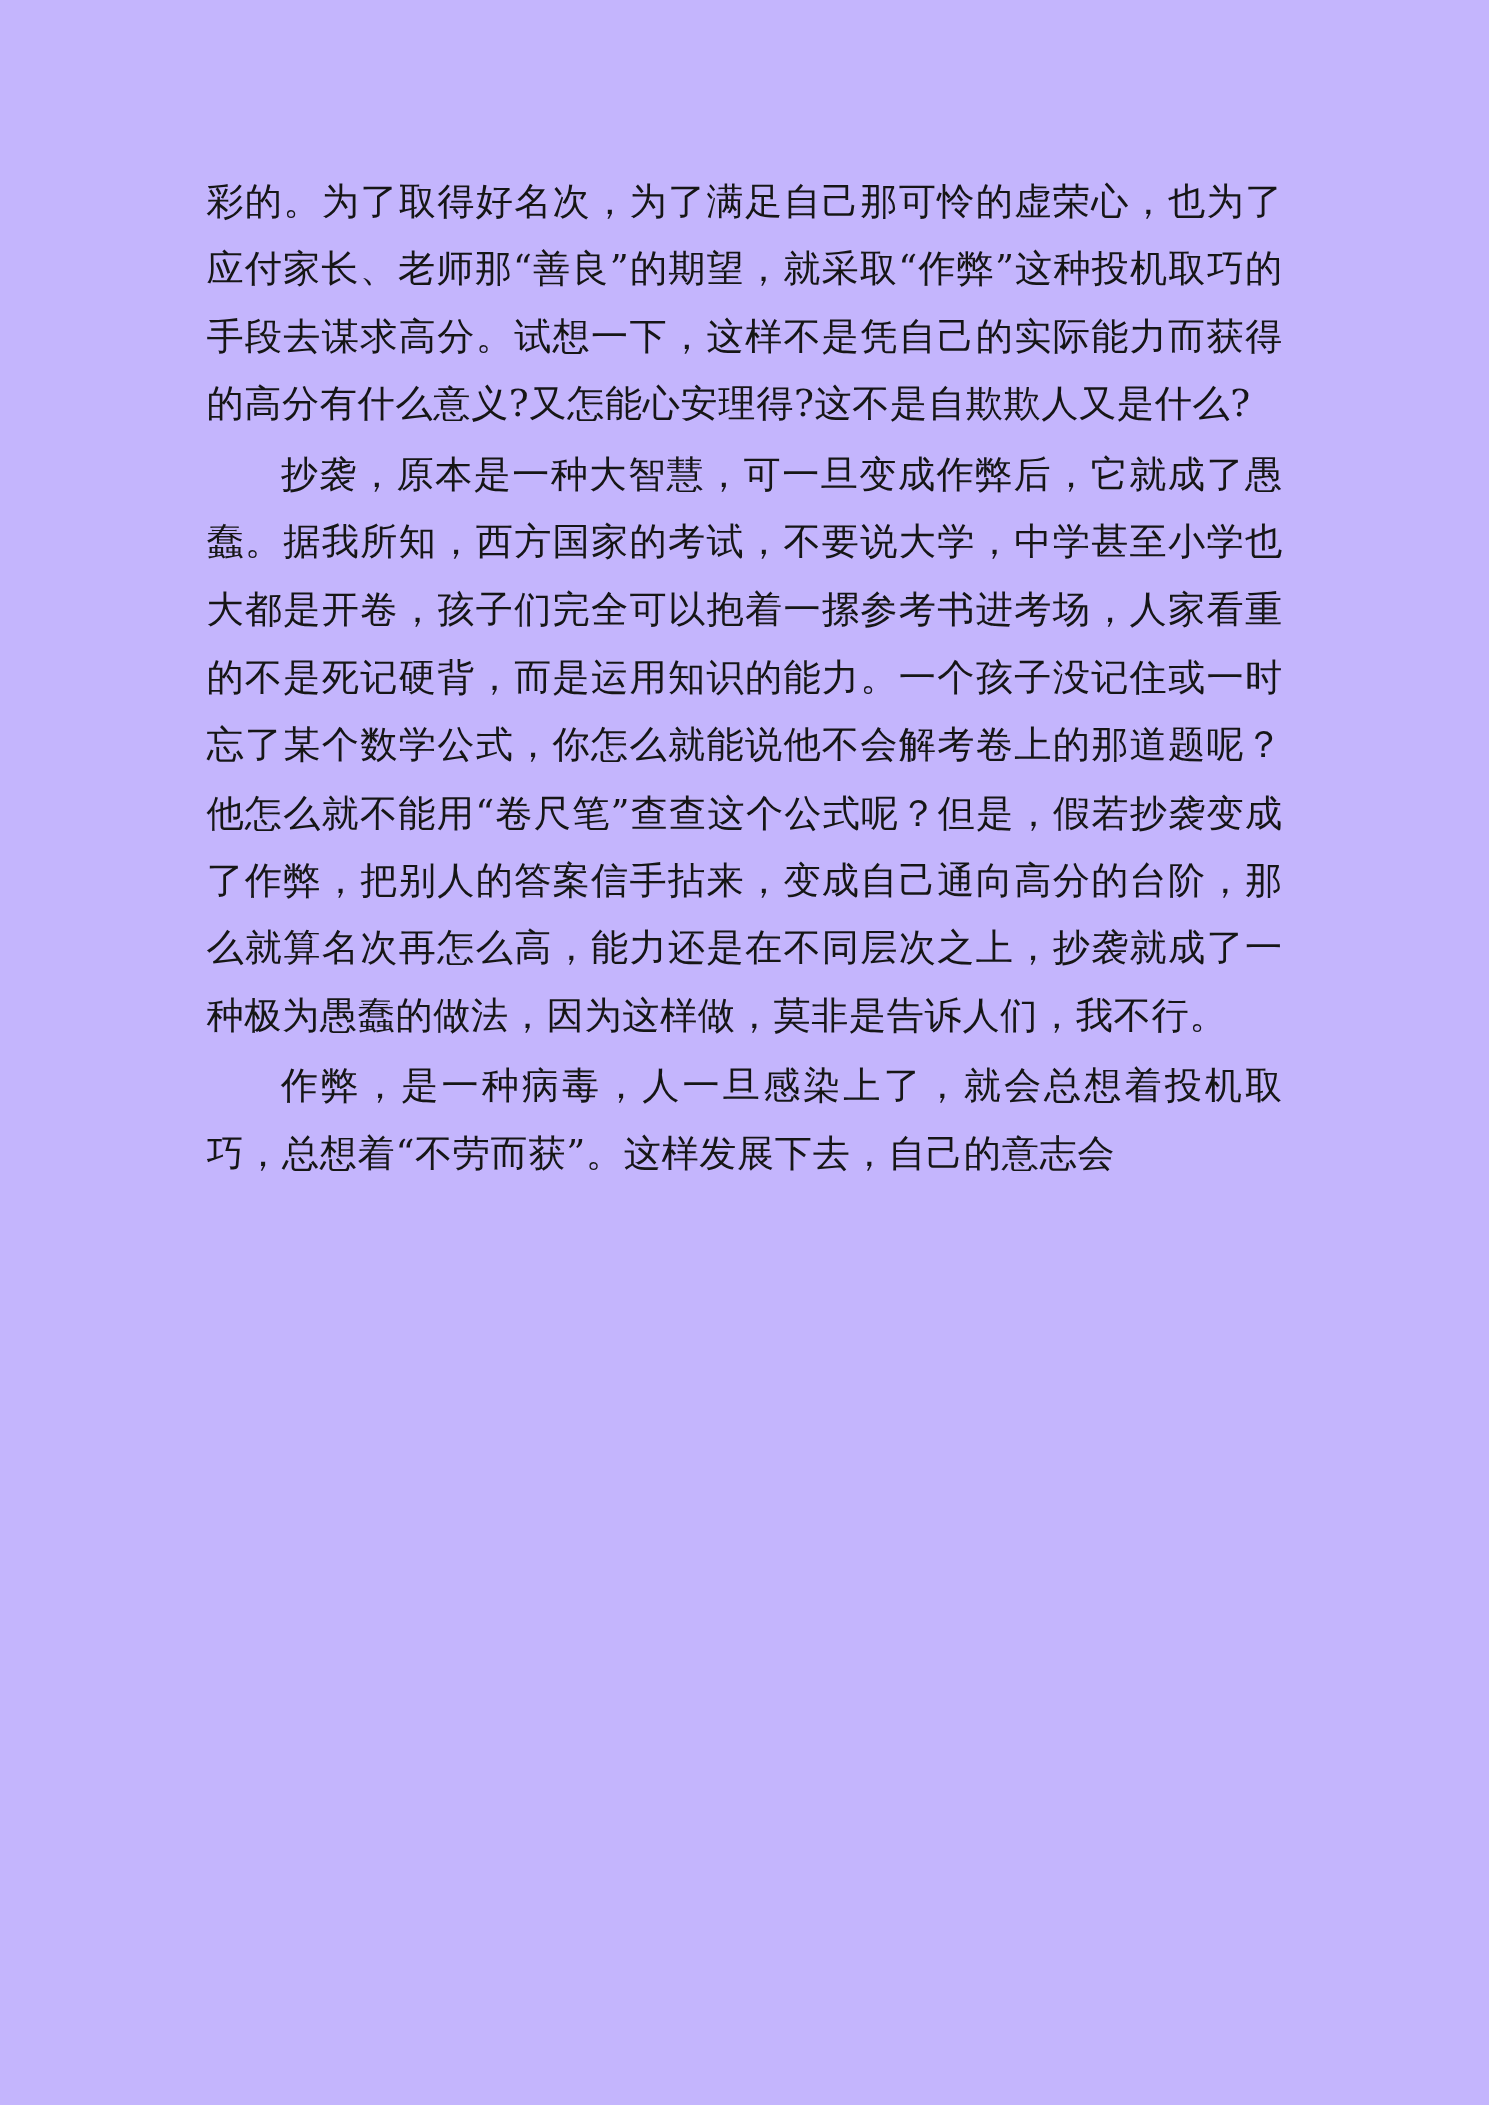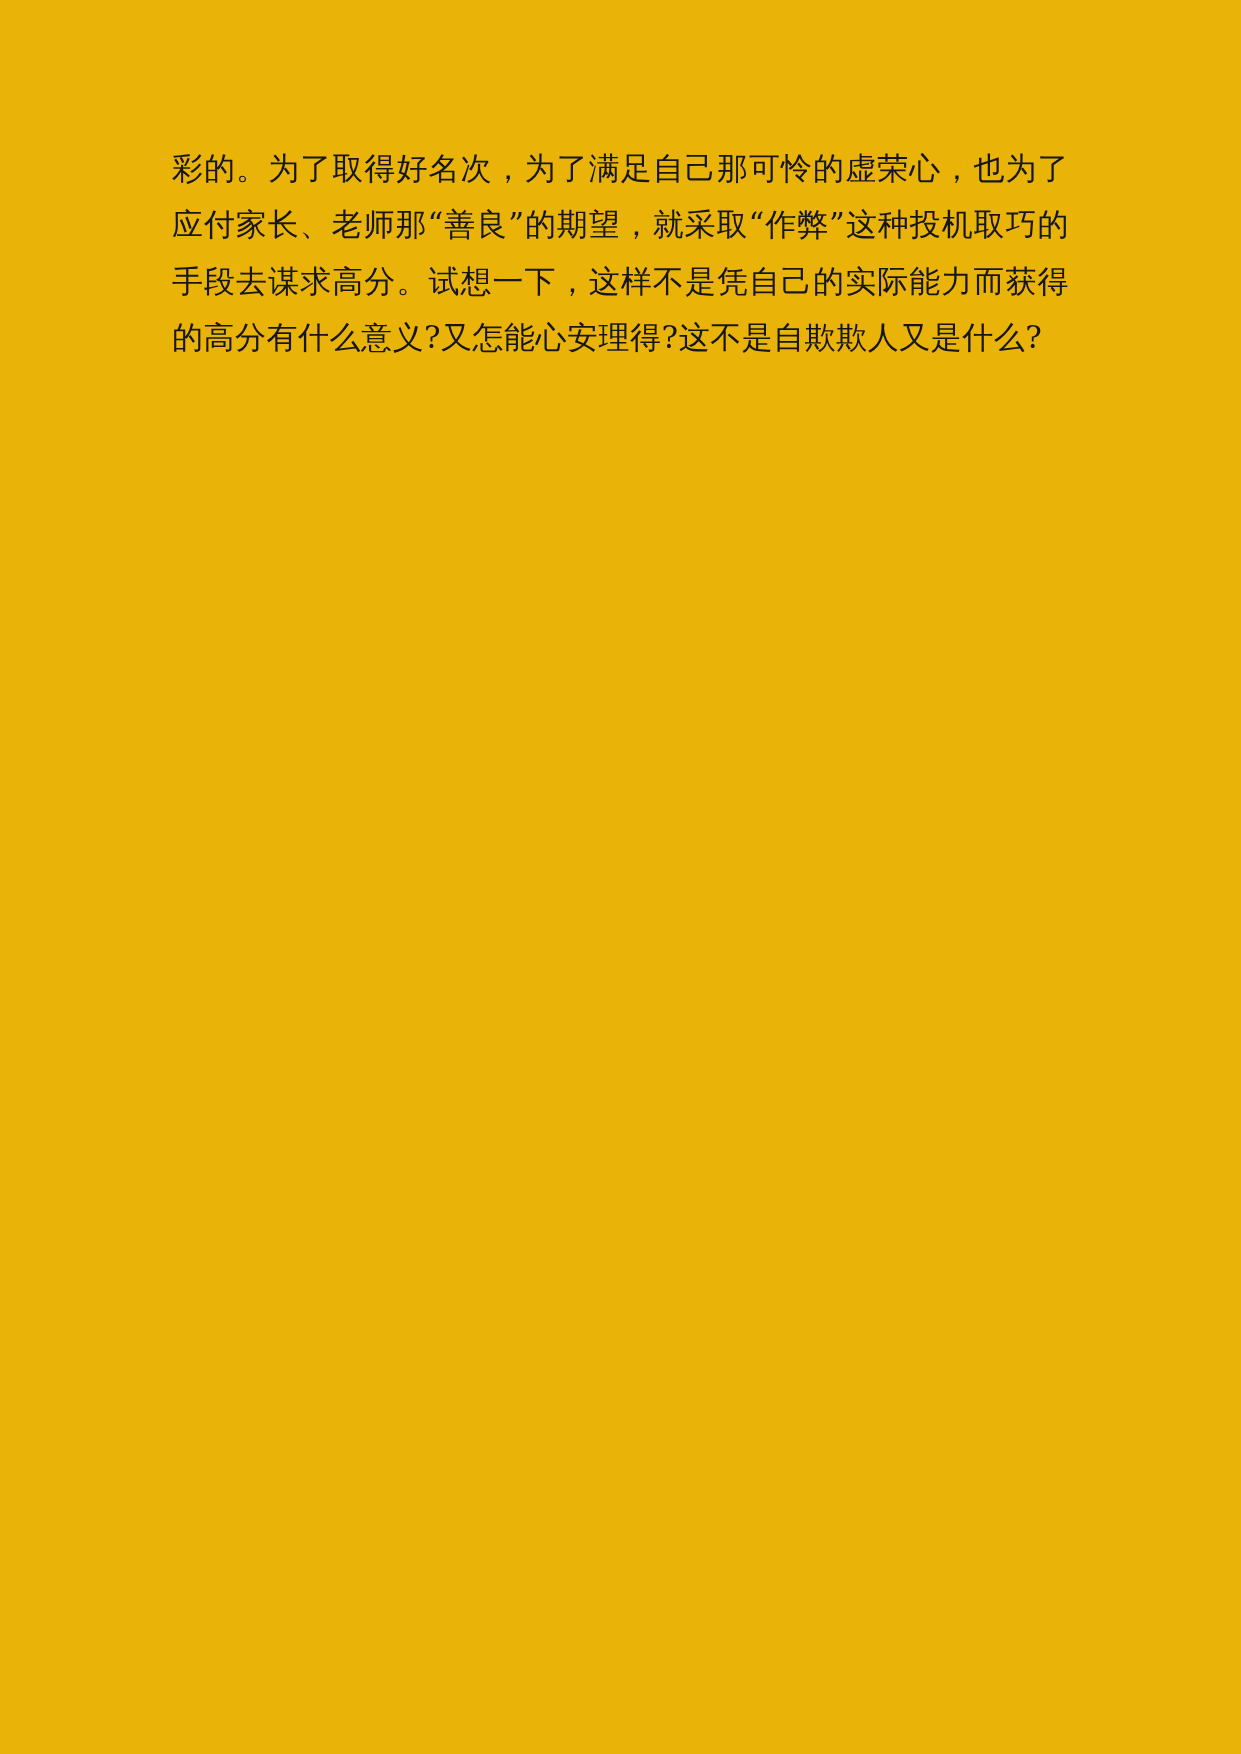--- a/index.html
+++ b/index.html
@@ -11,21 +11,21 @@
     width: 1241px;
     height: 1754px;
     font-family: "DejaVu Serif", "Liberation Serif", serif;
     color: #1a1a1a;
   }
   .page {
     box-sizing: border-box;
     width: 1241px;
     height: 1754px;
     padding: 140px 172px 120px 172px;
-    background: #eab308;
+    background: #c4b5fd;
   }
   .doc-body {
     font-size: 31px;
     line-height: 1.82;
     text-align: justify;
     text-justify: inter-ideograph;
     letter-spacing: 0.5px;
     color: #161616;
   }
   .para {
@@ -35,14 +35,16 @@
   .para.no-indent {
     text-indent: 0;
   }
 </style>
 </head>
 <body>
 
 <div class="page">
   <div class="doc-body">
     <p class="para no-indent">彩的。为了取得好名次，为了满足自己那可怜的虚荣心，也为了应付家长、老师那“善良”的期望，就采取“作弊”这种投机取巧的手段去谋求高分。试想一下，这样不是凭自己的实际能力而获得的高分有什么意义?又怎能心安理得?这不是自欺欺人又是什么?</p>
+    <p class="para">抄袭，原本是一种大智慧，可一旦变成作弊后，它就成了愚蠢。据我所知，西方国家的考试，不要说大学，中学甚至小学也大都是开卷，孩子们完全可以抱着一摞参考书进考场，人家看重的不是死记硬背，而是运用知识的能力。一个孩子没记住或一时忘了某个数学公式，你怎么就能说他不会解考卷上的那道题呢？他怎么就不能用“卷尺笔”查查这个公式呢？但是，假若抄袭变成了作弊，把别人的答案信手拈来，变成自己通向高分的台阶，那么就算名次再怎么高，能力还是在不同层次之上，抄袭就成了一种极为愚蠢的做法，因为这样做，莫非是告诉人们，我不行。</p>
+    <p class="para">作弊，是一种病毒，人一旦感染上了，就会总想着投机取巧，总想着“不劳而获”。这样发展下去，自己的意志会</p>
   </div>
 </div>
 
 </body></html>

